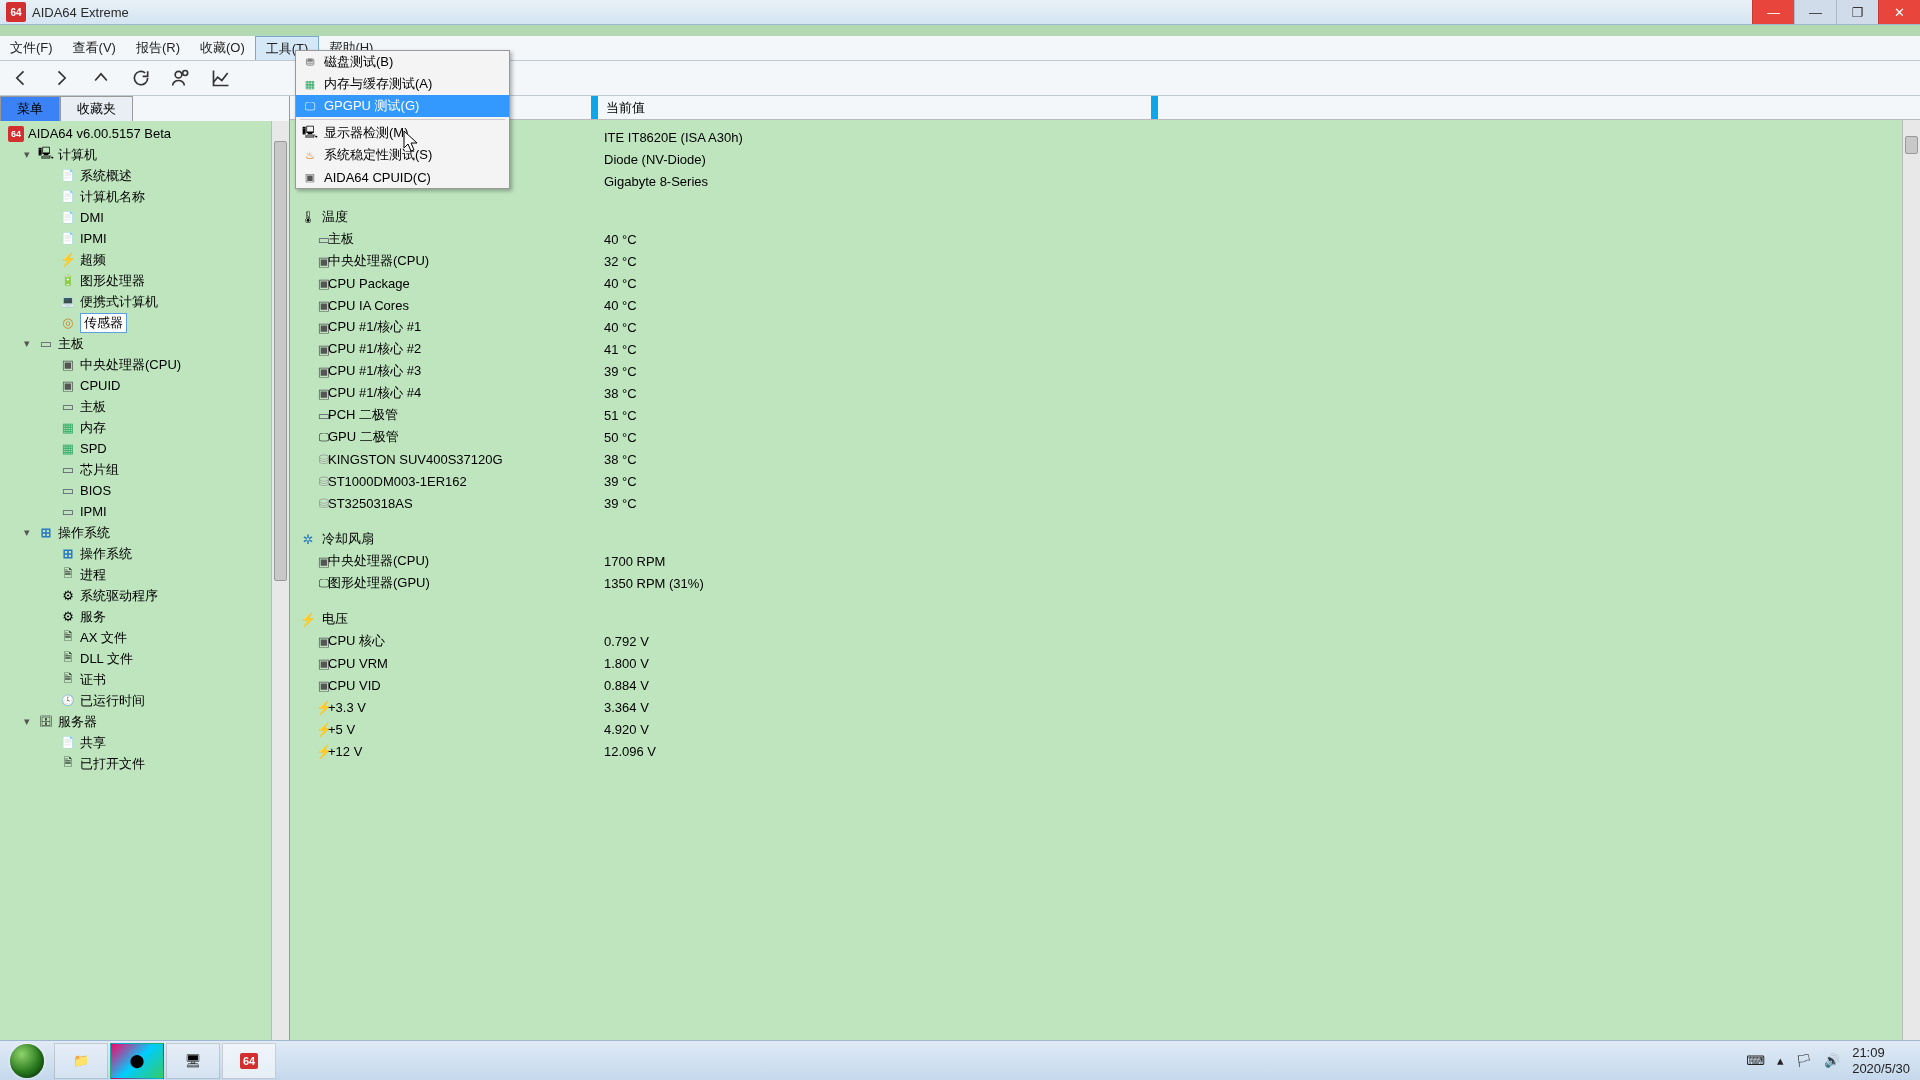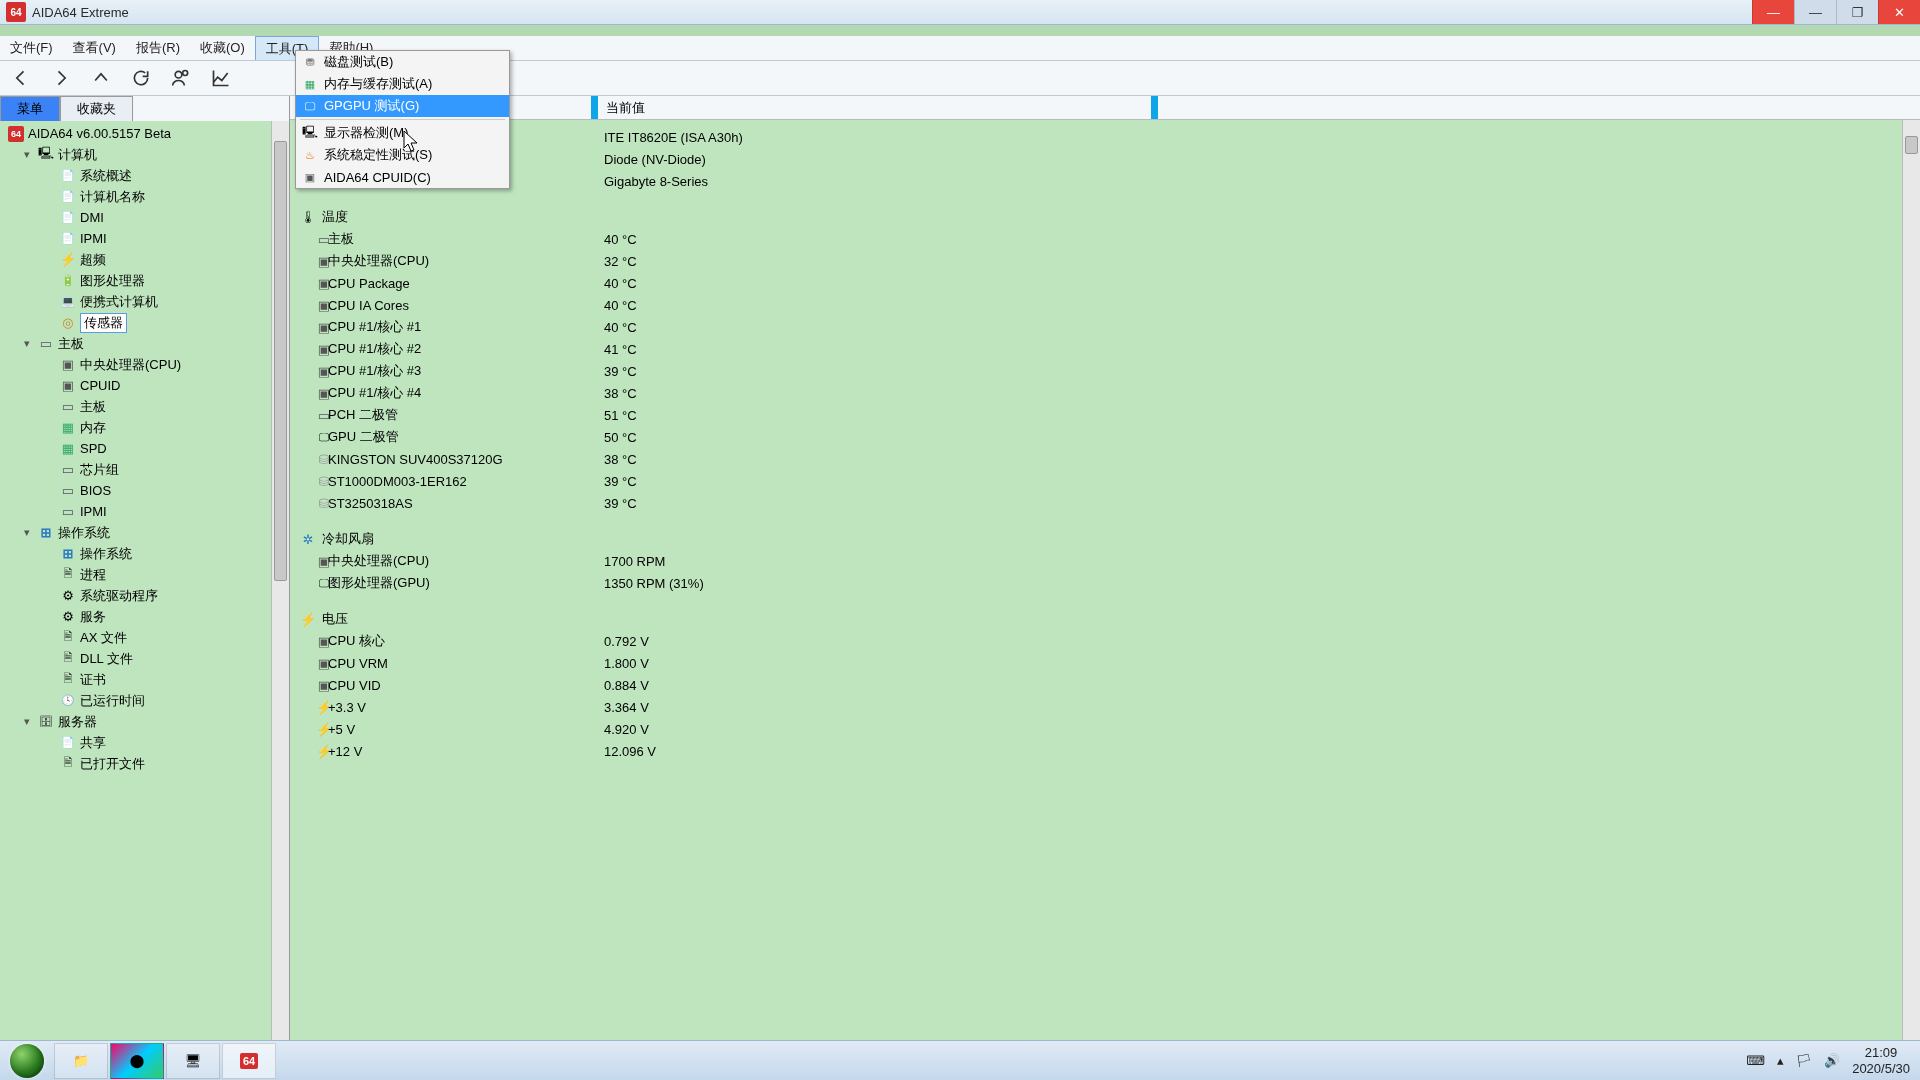--- a/index.html
+++ b/index.html
@@ -70,21 +70,21 @@
 .row.section .rfield { font-weight: normal; }
 .row .indent { padding-left: 26px; }
 
 
 .taskbar { position: absolute; bottom: 0; left: 0; right: 0; height: 40px; background: linear-gradient(#e0eaf5, #c4d8ec); border-top: 1px solid #9db8d0; display: flex; align-items: center; }
 .taskbar .start { width: 54px; height: 40px; display: flex; align-items: center; justify-content: center; }
 .taskbar .orb { width: 34px; height: 34px; border-radius: 50%; background: radial-gradient(circle at 35% 30%, #8fd46b, #2a7a1f 55%, #0e5510); box-shadow: inset -2px -2px 4px rgba(0,0,0,0.3), 0 0 4px rgba(255,255,255,0.6); position: relative; }
 .taskbar .tbtn2 { width: 54px; height: 36px; border: 1px solid rgba(0,0,0,0.15); display: flex; align-items: center; justify-content: center; margin-right: 2px; background: rgba(255,255,255,0.25); }
 .taskbar .tbtn2.active { background: rgba(255,255,255,0.55); }
 .taskbar .tray { margin-left: auto; display: flex; align-items: center; gap: 12px; padding: 0 10px; color: #222; }
-.taskbar .clock { text-align: center; line-height: 1.2; font-size: 12px; }
+.taskbar .clock { text-align: left; line-height: 1.2; font-size: 12px; }
 
 .ic-chip::before { content: "▭"; color: #556; }
 .ic-sensor::before { content: "◎"; color: #c78a2a; }
 .ic-disk::before { content: "⛃"; color: #777; }
 .ic-mem::before { content: "▦"; color: #3a6; }
 .ic-gpu::before { content: "🖵"; font-size: 11px; }
 .ic-fire::before { content: "♨"; color: #e07000; }
 .ic-cpu::before { content: "▣"; color: #555; }
 .ic-therm::before { content: "🌡"; font-size: 12px; }
 .ic-fan::before { content: "✲"; color: #2a7ac0; }

